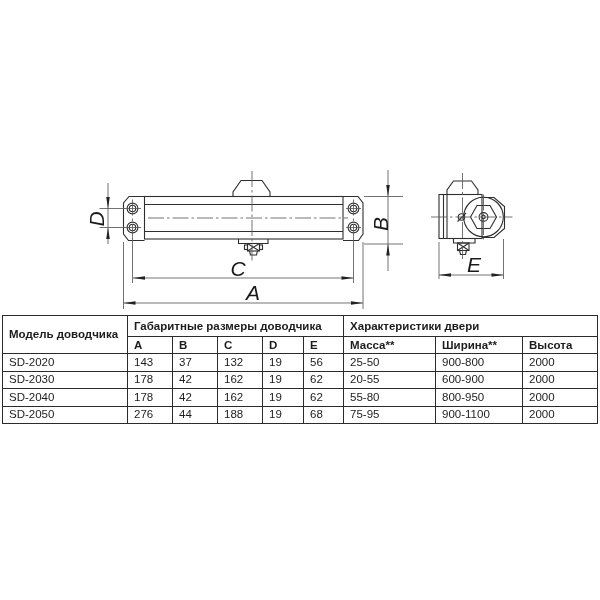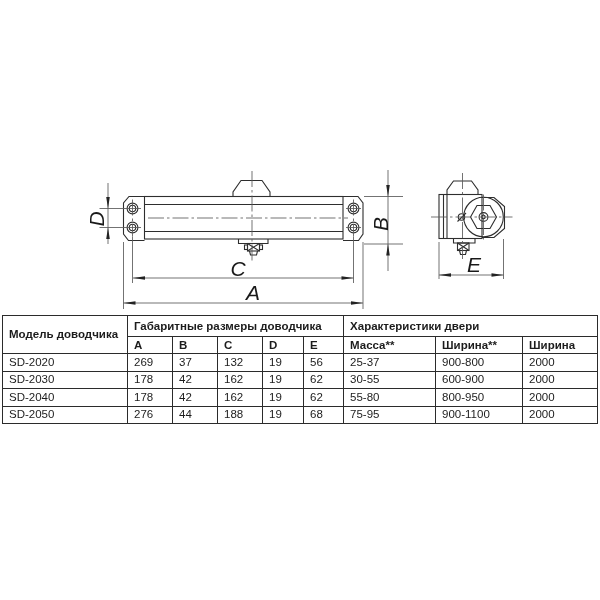--- a/index.html
+++ b/index.html
@@ -158,41 +158,41 @@
       <th colspan="3" class="group-door">Характеристики двери</th>
     </tr>
     <tr class="h2">
       <th>A</th>
       <th>B</th>
       <th>C</th>
       <th>D</th>
       <th>E</th>
       <th>Масса**</th>
       <th>Ширина**</th>
-      <th>Ширина</th>
+      <th>Высота</th>
     </tr>
     <tr class="d">
       <td>SD-2020</td>
-      <td>269</td>
+      <td>143</td>
       <td>37</td>
       <td>132</td>
       <td>19</td>
       <td>56</td>
-      <td>25-37</td>
+      <td>25-50</td>
       <td>900-800</td>
       <td>2000</td>
     </tr>
     <tr class="d">
       <td>SD-2030</td>
       <td>178</td>
       <td>42</td>
       <td>162</td>
       <td>19</td>
       <td>62</td>
-      <td>30-55</td>
+      <td>20-55</td>
       <td>600-900</td>
       <td>2000</td>
     </tr>
     <tr class="d">
       <td>SD-2040</td>
       <td>178</td>
       <td>42</td>
       <td>162</td>
       <td>19</td>
       <td>62</td>

